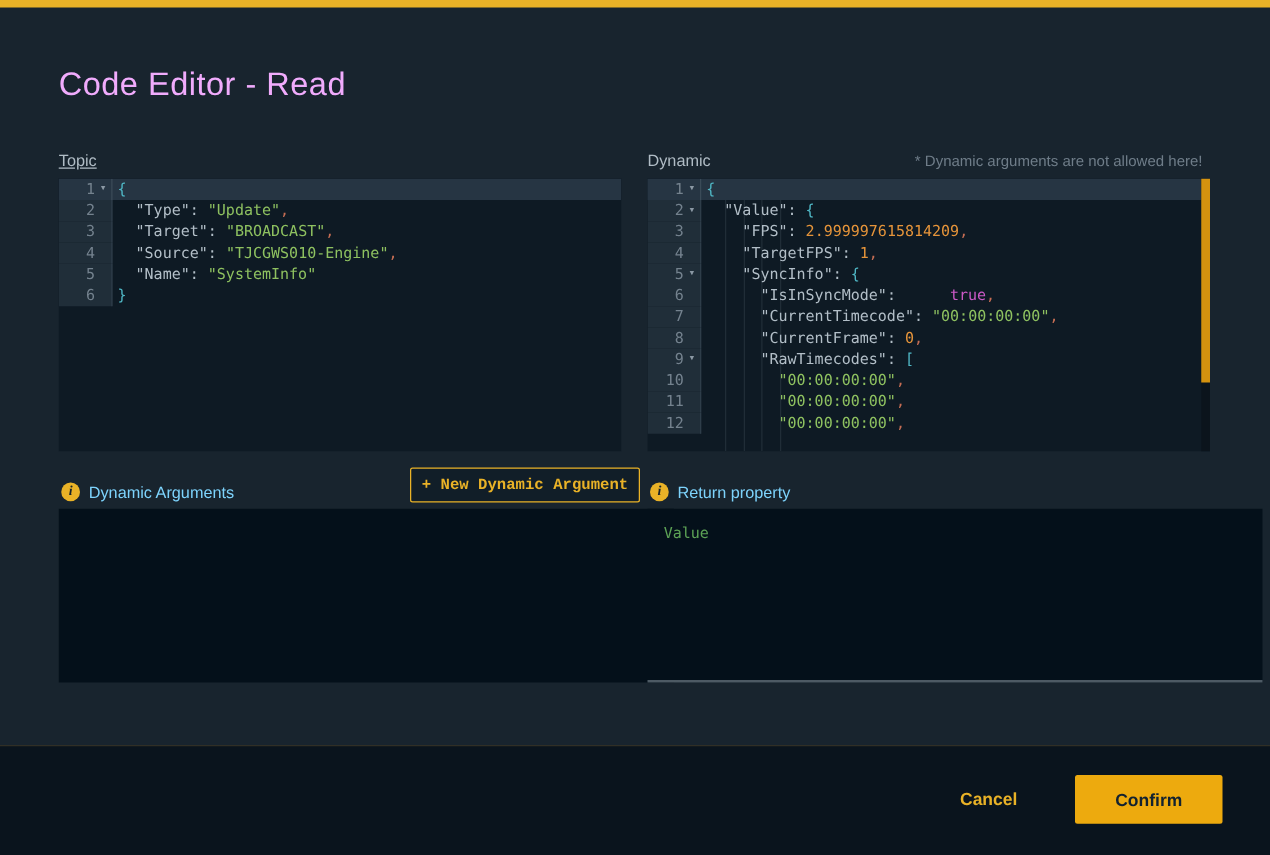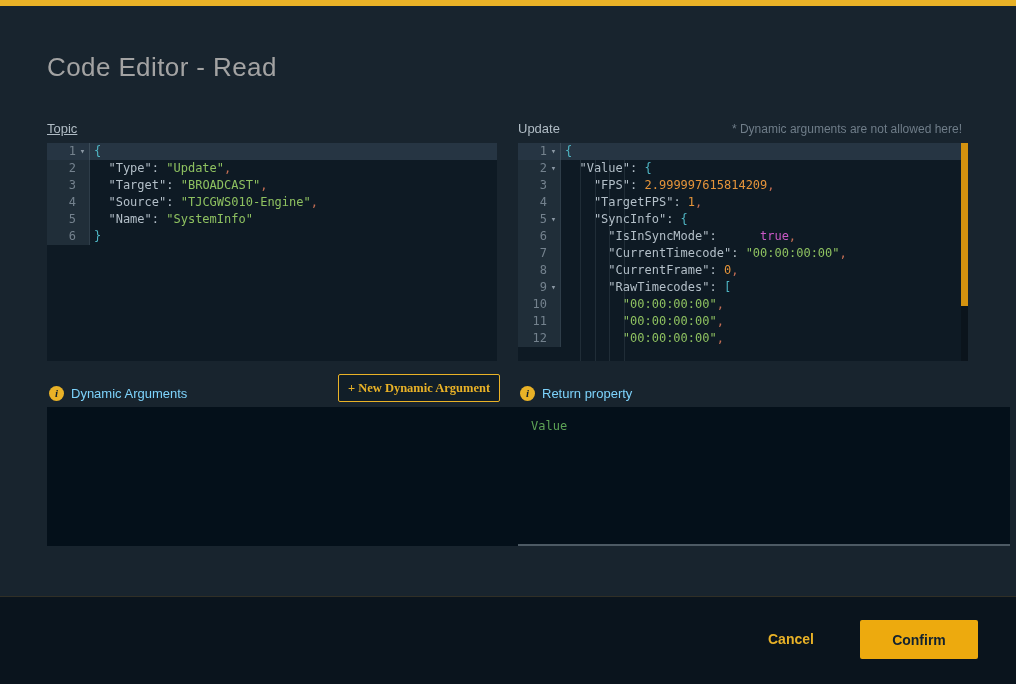--- a/index.html
+++ b/index.html
@@ -12,21 +12,21 @@
   }
   *{box-sizing:border-box;margin:0;padding:0;}
   html,body{width:1016px;height:684px;}
   body{
     position:relative;overflow:hidden;
     background:var(--modal-bg);
     font-family:"Liberation Sans",sans-serif;
     color:#b0bcc5;
   }
   .topbar{position:absolute;left:0;top:0;width:1016px;height:6px;background:var(--accent);}
-  .title{position:absolute;left:47px;top:52px;font-size:26px;font-weight:400;letter-spacing:.4px;color:#a3a3a3;}
+  .title{position:absolute;left:47px;top:52px;font-size:26px;font-weight:400;letter-spacing:.4px;color:#f0abfc;}
   .field-label{position:absolute;top:121px;font-size:13px;color:#b0bcc5;}
   .lbl-topic{left:47px;text-decoration:underline;}
   .lbl-message{left:518px;}
   .note{position:absolute;top:122px;left:518px;width:444px;text-align:right;font-size:12px;color:#6f7d89;}
 
   .editor{
     position:absolute;top:143px;width:450px;height:218px;
     background:var(--editor-bg);overflow:hidden;
     font-family:"DejaVu Sans Mono",monospace;font-size:12px;line-height:17px;
   }
@@ -55,23 +55,23 @@
     background:var(--accent);color:#14212b;text-align:center;
     font-family:"Liberation Serif",serif;font-style:italic;font-weight:bold;
     font-size:11px;line-height:15px;
   }
   .info-left{left:49px;top:386px;}
   .info-right{left:520px;top:386px;}
   .sub-label{position:absolute;top:386px;font-size:13px;color:#7dd3fc;}
   .sub-label-left{left:71px;}
   .sub-label-right{left:542px;}
   .btn-new{
-    position:absolute;left:338px;top:374px;width:162px;height:28px;
+    position:absolute;left:328px;top:374px;width:184px;height:28px;
     background:#111e28;border:1px solid var(--accent);border-radius:2px;
-    color:var(--accent);font-family:Liberation Serif, serif;
+    color:var(--accent);font-family:Liberation Mono, monospace;
     font-size:12.5px;font-weight:700;cursor:pointer;
   }
   .panel{position:absolute;top:407px;width:492px;height:139px;background:var(--panel-bg);}
   .panel-left{left:47px;}
   .panel-right{left:518px;font-family:"DejaVu Sans Mono",monospace;font-size:12px;color:#5da356;padding:12px 13px;}
   .panel-strip{position:absolute;right:0;top:0;width:7px;height:100%;background:#121d26;}
   .panel-right::after{content:"";position:absolute;left:0;right:0;bottom:0;height:2px;background:#4d5a64;}
 
   .footer{position:absolute;left:0;top:596px;width:1016px;height:88px;background:var(--footer-bg);border-top:1px solid #302f26;}
   .btn-cancel{
@@ -86,21 +86,21 @@
   }
 </style>
 </head>
 <body>
 
 <div class="topbar"></div>
 
 <div class="title">Code Editor - Read</div>
 
 <div class="field-label lbl-topic">Topic</div>
-<div class="field-label lbl-message">Update</div>
+<div class="field-label lbl-message">Dynamic</div>
 <div class="note">* Dynamic arguments are not allowed here!</div>
 
 <div class="editor ed-topic" id="topic-editor">
     <div class="line active">
       <span class="gutter">
         <span class="ln">1</span>
         <span class="fold">▾</span>
       </span>
       <span class="code"><span class="tk-brace">{</span></span>
     </div>

